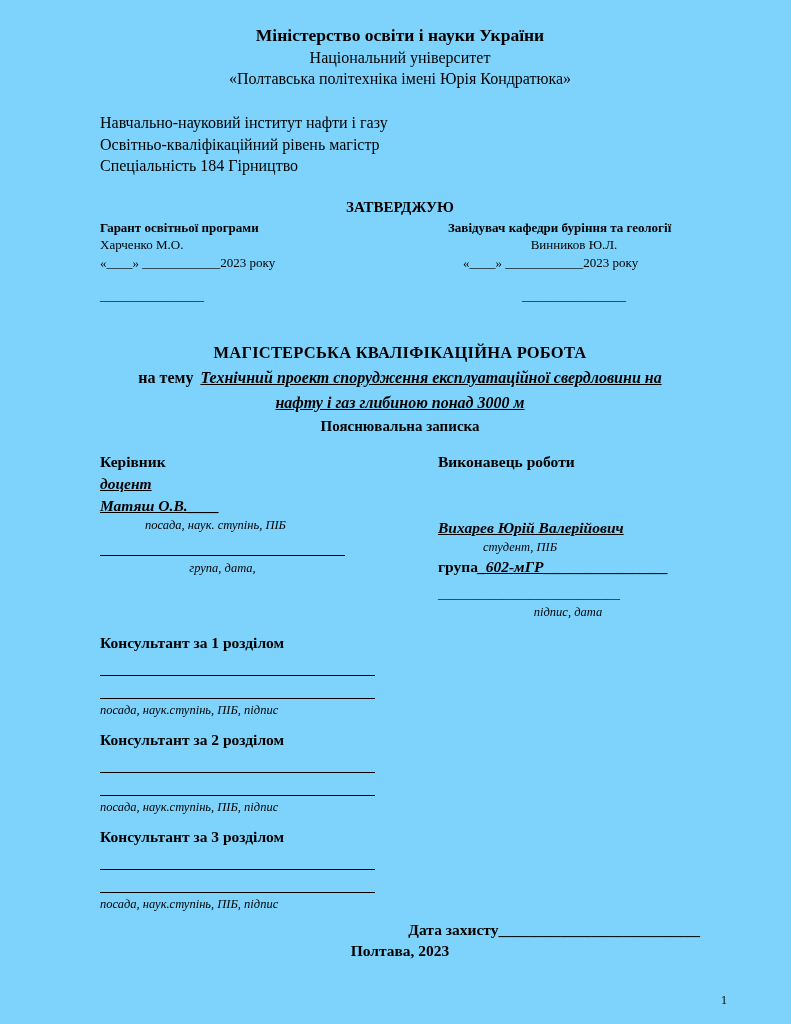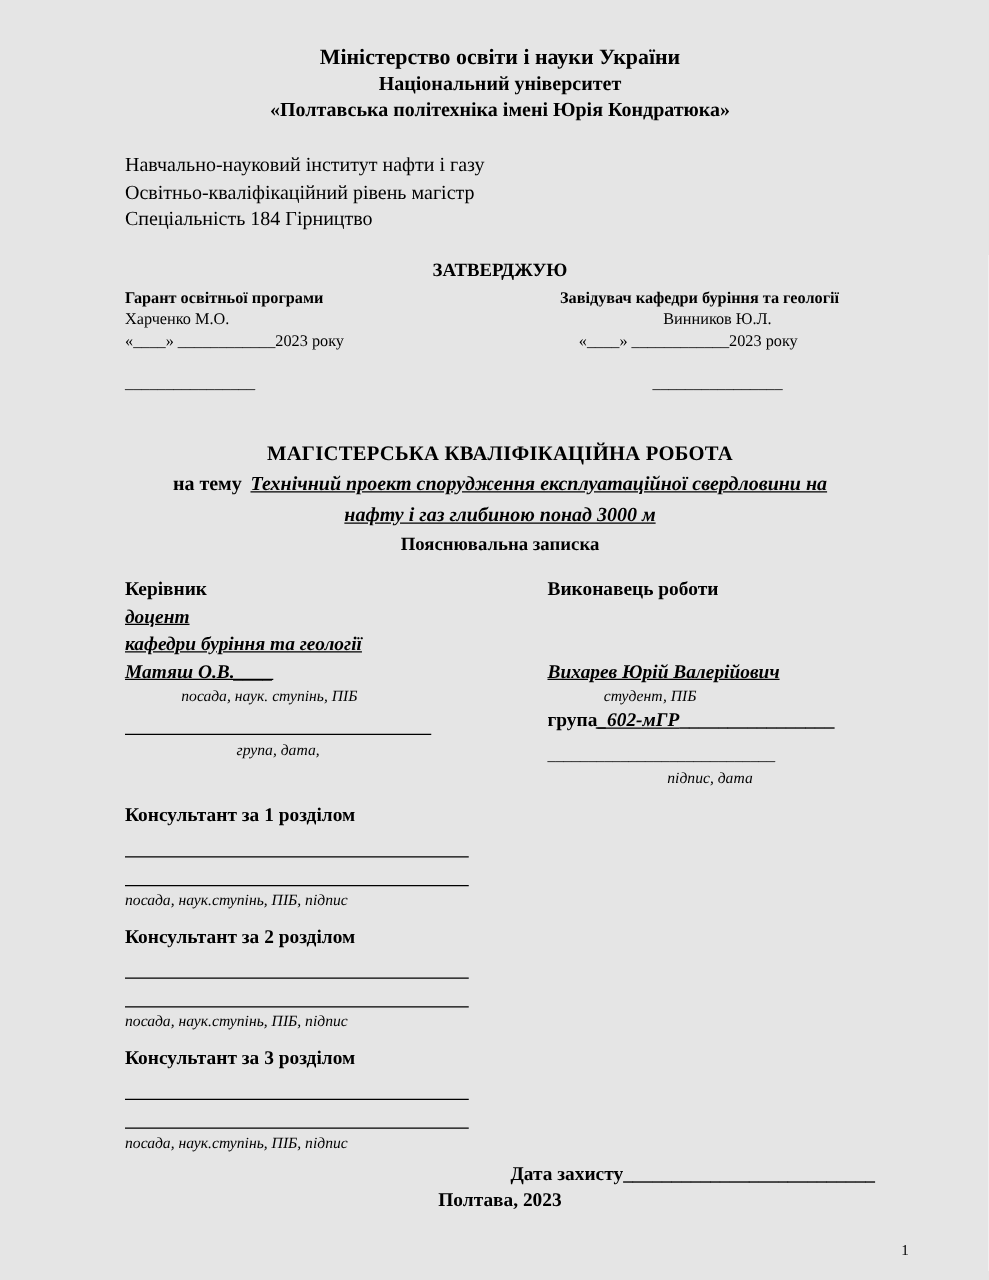--- a/index.html
+++ b/index.html
@@ -5,29 +5,29 @@
   * { margin: 0; padding: 0; box-sizing: border-box; }
   html, body { background: #ffffff; }
   body {
     width: 791px; height: 1024px;
     font-family: "Liberation Serif", "DejaVu Serif", serif;
     color: #000;
   }
   .page {
     position: relative;
     width: 791px; height: 1024px;
-    padding: 34px 91px 0 100px;
+    padding: 24px 91px 0 100px;
     overflow: hidden;
-    background: #e5e5e5;
+    background: #7dd3fc;
   }
   .c { text-align: center; }
 
   
   .hdr1 { font-size: 17.5px; font-weight: bold; line-height: 23px; }
-  .hdr2 { font-size: 16px;  font-weight: bold; line-height: 21px; }
+  .hdr2 { font-size: 16px;  font-weight: normal; line-height: 21px; }
   .header-block { margin-bottom: 23px; }
 
   
   .inst { font-size: 16px; line-height: 21.5px; }
 
   
   .approve-title { font-size: 15px; font-weight: bold; line-height: 20px; margin-top: 20px; }
   .approval-row { display: flex; justify-content: space-between; margin-top: 2px; }
   .appr-col-left  { width: 47%; }
   .appr-col-right { width: 42%; }
@@ -118,21 +118,20 @@
     <div class="topic-line">
       <span class="topic-text">нафту і газ глибиною понад 3000 м</span>
     </div>
     <div class="work-subtitle">Пояснювальна записка</div>
   </div>
 
   <div class="people-row">
     <div class="sup-col">
       <div class="col-heading">Керівник</div>
       <div class="biu">доцент</div>
-      <div class="biu">кафедри буріння та геології</div>
       <div class="biu">Матяш О.В.____</div>
       <div class="cap sup-cap">посада, наук. ступінь, ПІБ</div>
       <div class="sup-sigline"></div>
       <div class="cap sup-sigcap">група, дата,</div>
     </div>
     <div class="exe-col">
       <div class="col-heading">Виконавець роботи</div>
       <div class="biu exe-name">Вихарев Юрій Валерійович</div>
       <div class="cap exe-cap">студент, ПІБ</div>
       <div class="group-line">

